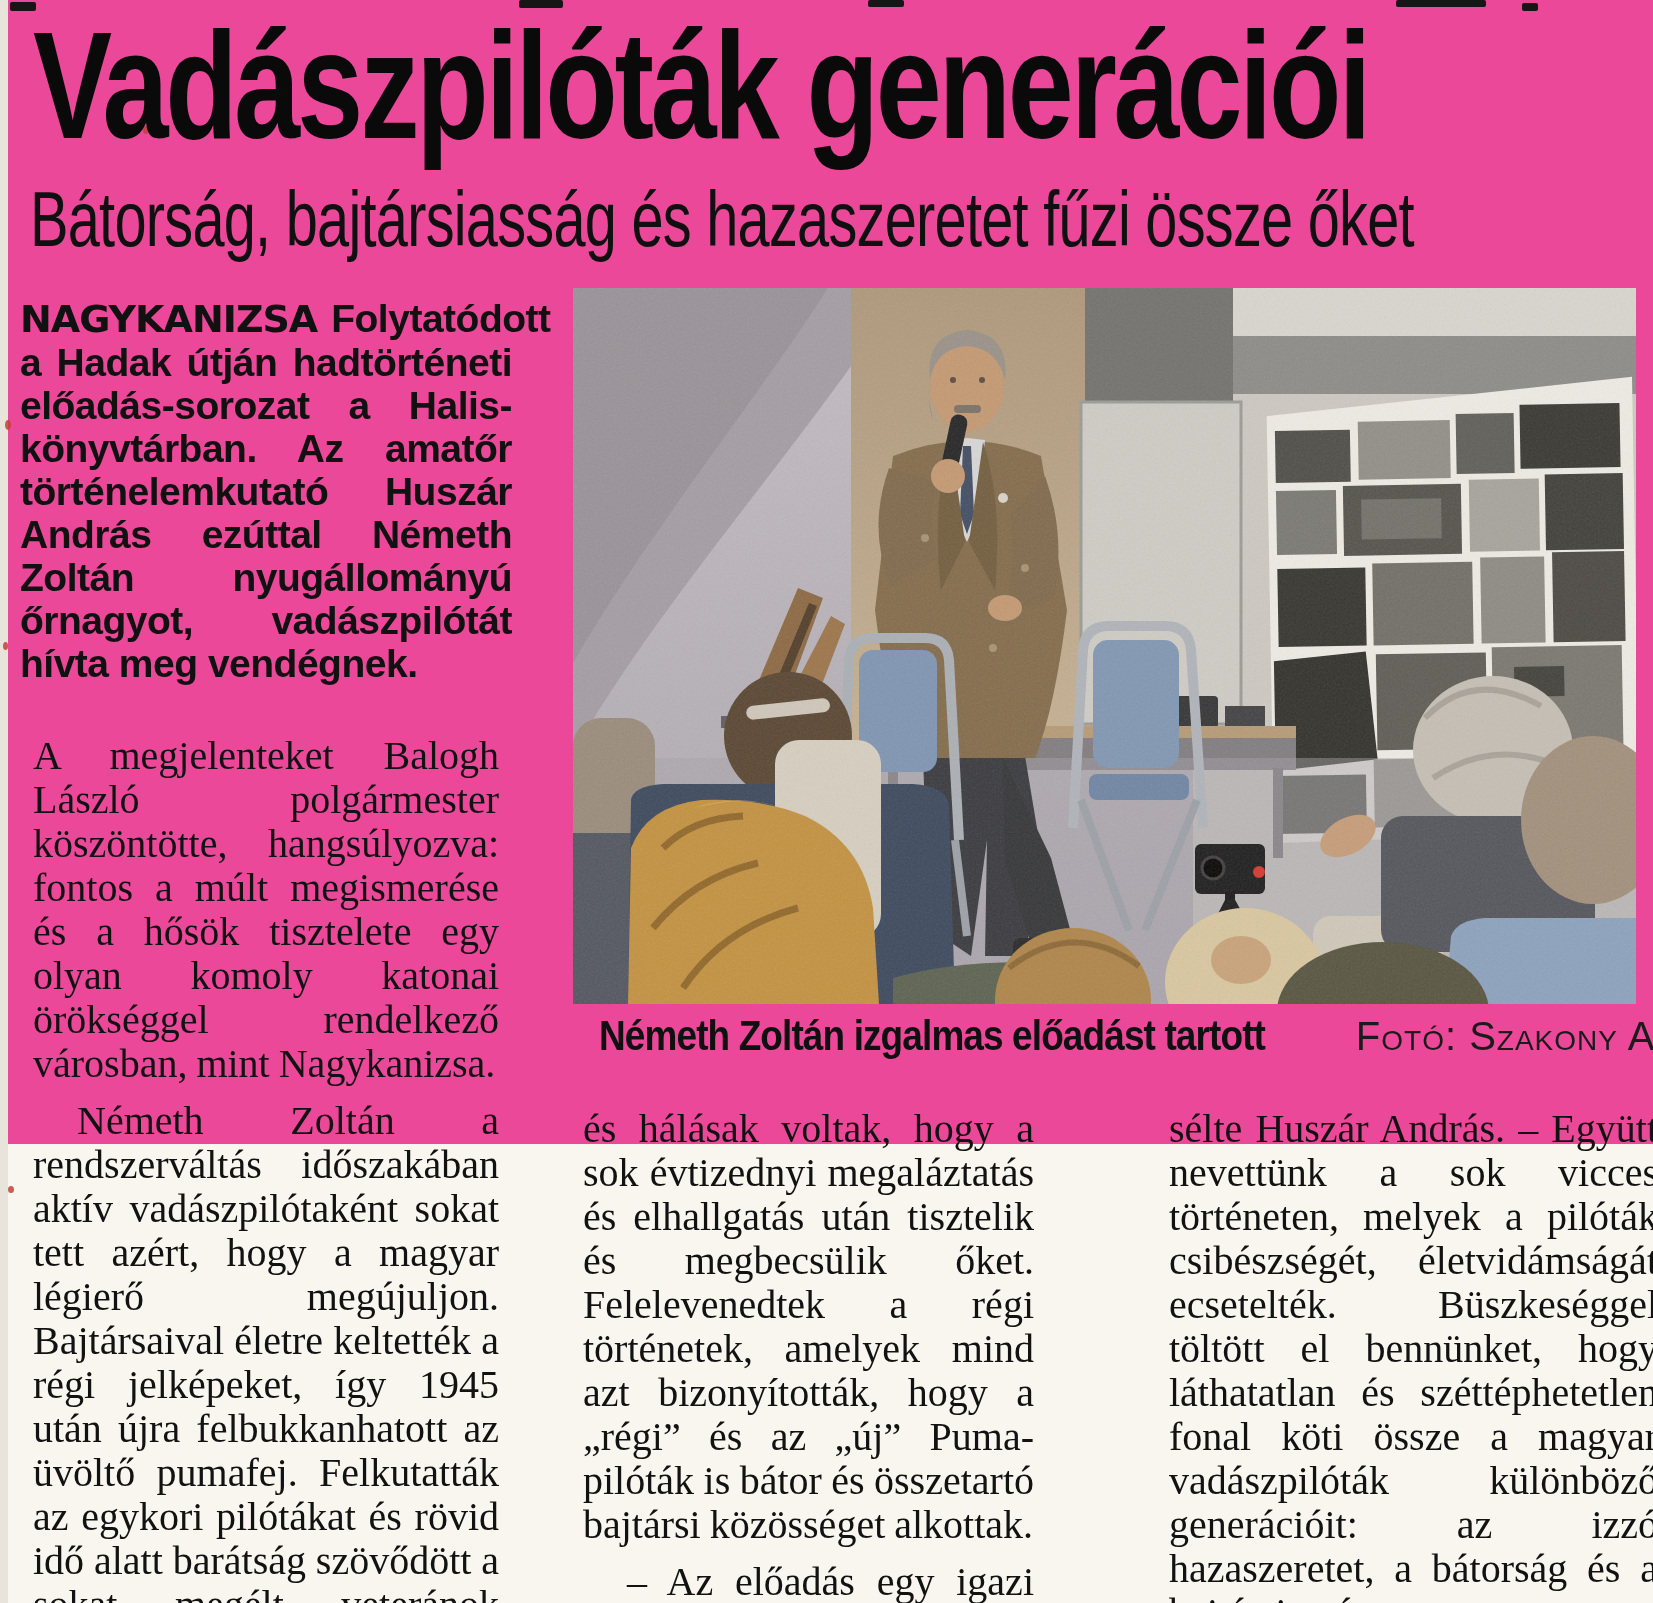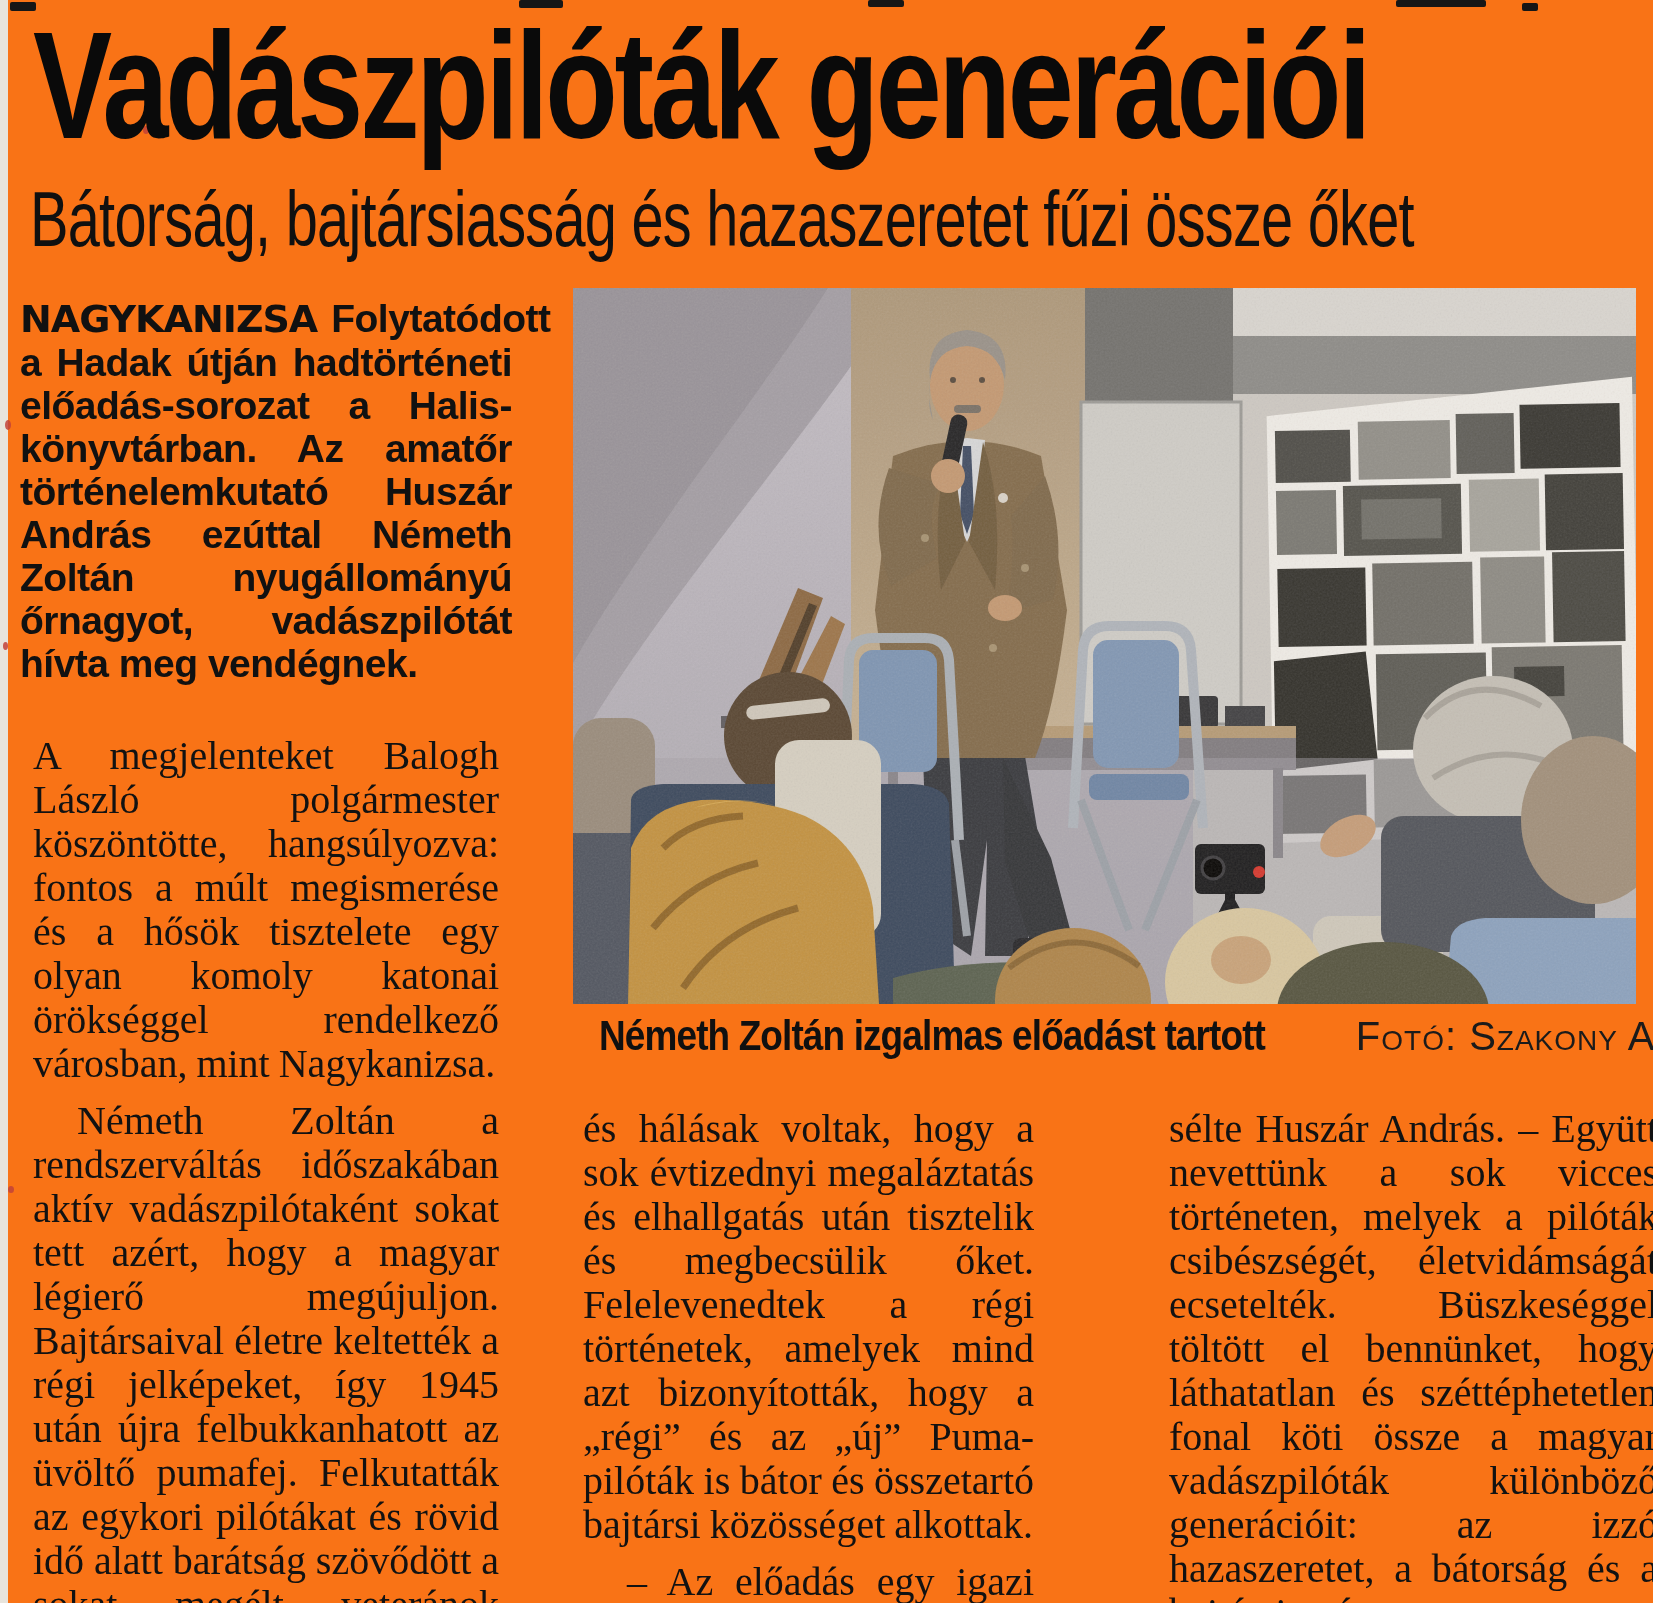--- a/index.html
+++ b/index.html
@@ -1,16 +1,16 @@
 <!DOCTYPE html>
 <html lang="hu"><head>
 <meta charset="utf-8">
 <style>
   html,body{margin:0;padding:0;width:1653px;height:1603px;background:#f9f6f0;overflow:hidden;}
-  .page{position:relative;width:1653px;height:1603px;background:#f97316;color:#141414;}
+  .page{position:relative;width:1653px;height:1144px;background:#ec4899;color:#141414;}
   .edge-shade{position:absolute;left:0;top:0;width:8px;height:1603px;background:#e8e4dc;}
   .scan-mark{position:absolute;background:#161616;border-radius:2px;}
   .red-speck{position:absolute;background:#c24238;border-radius:50%;opacity:.85;}
 
   .headline{
     position:absolute;left:33px;top:0px;margin:0;
     font-family:"Liberation Sans",sans-serif;font-weight:700;
     font-size:152px;line-height:170px;letter-spacing:-4px;color:#0a0a0a;
     transform:scaleX(.78);transform-origin:left top;white-space:nowrap;
   }

